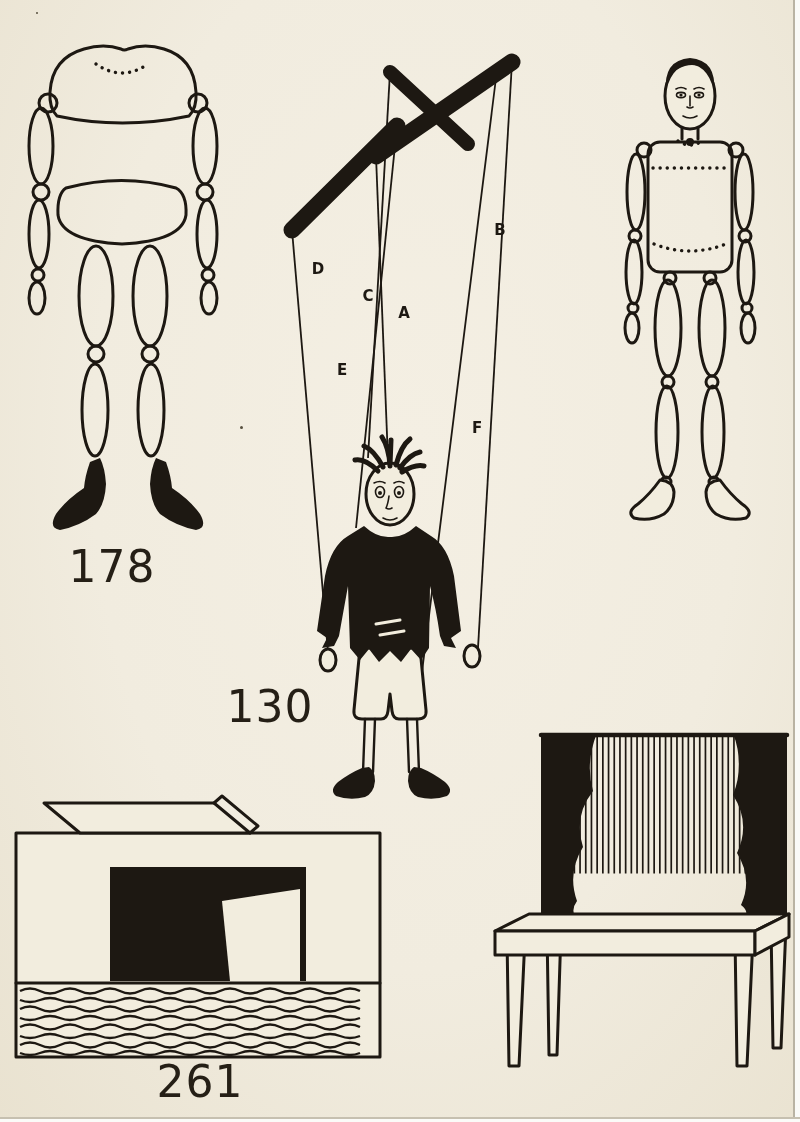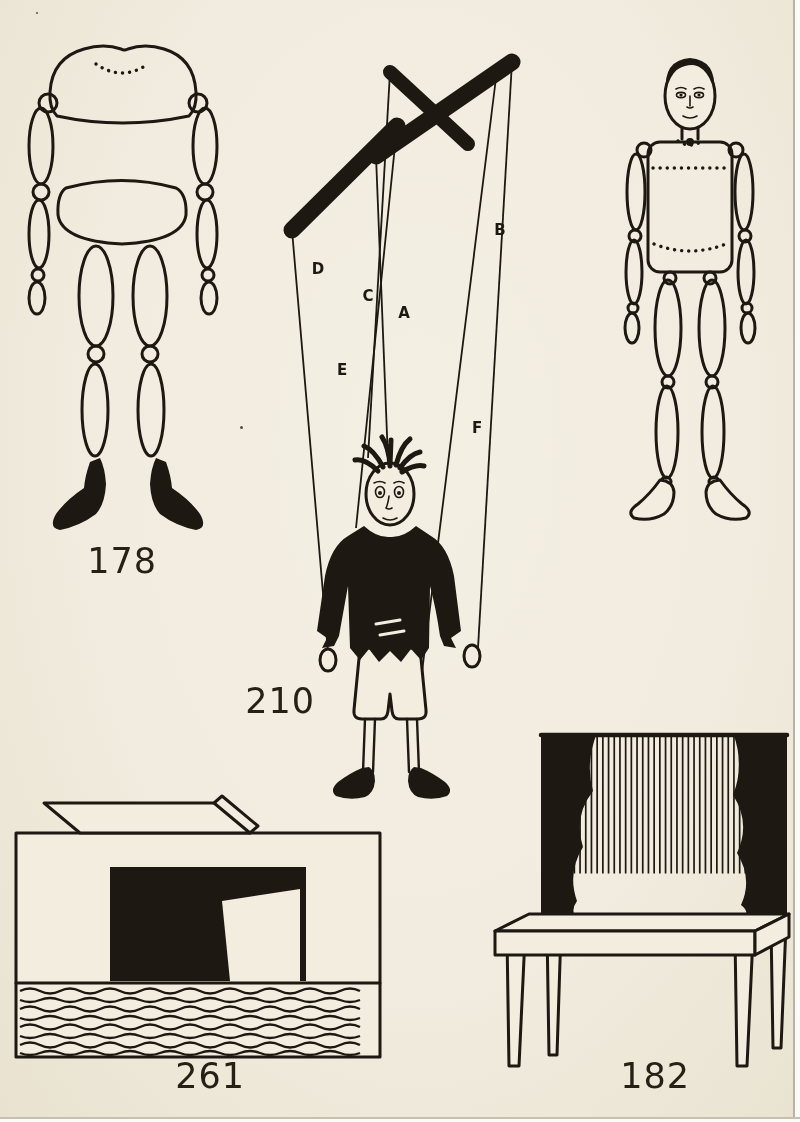--- a/index.html
+++ b/index.html
@@ -1,21 +1,21 @@
 <!DOCTYPE html>
 <html><head>
 <meta charset="utf-8">
 <style>
   * { margin:0; padding:0; box-sizing:border-box; }
   html,body { width:800px; height:1122px; }
   body { font-family:"DejaVu Sans","Liberation Sans",sans-serif; background:#d8d2c2; }
   .page { position:relative; width:800px; height:1122px; overflow:hidden;
           background: radial-gradient(ellipse at 52% 40%, #f4efe3 0%, #f1ecdf 55%, #e9e2d0 100%); }
   svg.fig { position:absolute; overflow:visible; }
-  .figlabel { position:absolute; width:90px; text-align:right; font-size:35px;
+  .figlabel { position:absolute; width:90px; text-align:center; font-size:44px;
               color:#251f16; letter-spacing:1px; }
   
   .s   { fill:none; stroke:#1d1812; stroke-width:3; stroke-linecap:round; stroke-linejoin:round; }
   .sp  { fill:#f2edde; stroke:#1d1812; stroke-width:3; stroke-linecap:round; stroke-linejoin:round; }
   .f   { fill:#1d1812; stroke:none; }
   .thin  { stroke-width:1.6; }
   .thin2 { stroke-width:2.4; }
   .dot { fill:none; stroke:#1d1812; stroke-width:3.4; stroke-linecap:round; stroke-dasharray:0.1 7; }
   .rod  { stroke:#1d1812; stroke-width:17; stroke-linecap:round; }
   .rod2 { stroke:#1d1812; stroke-width:14; stroke-linecap:round; }
@@ -219,21 +219,20 @@
       <path class="sp" d="M288,200 L303,200 L298,323 L290,323 Z"></path>
       <path class="sp" d="M24,212 L42,212 L36,341 L26,341 Z"></path>
       <path class="sp" d="M252,212 L270,212 L264,341 L254,341 Z"></path>
       <path class="sp" d="M12,206 L272,206 L306,189 L46,189 Z"></path>
       <rect class="sp" x="12" y="206" width="260" height="24"></rect>
       <path class="sp" d="M272,206 L306,189 L306,212 L272,230 Z"></path>
     </g>
   </svg>
 
   <div class="figlabel" style="left:67px;  top:541px;">178</div>
-  <div class="figlabel" style="left:225px; top:681px;">210</div>
+  <div class="figlabel" style="left:225px; top:681px;">130</div>
   <div class="figlabel" style="left:155px; top:1056px;">261</div>
-  <div class="figlabel" style="left:600px; top:1056px;">182</div>
 
   <div class="speck" style="left:240px; top:426px; width:3px; height:3px;"></div>
   <div class="speck" style="left:36px;  top:12px;  width:2px; height:2px;"></div>
   <div class="edge-right"></div>
   <div class="edge-bottom"></div>
 </div>
 
 </body></html>

